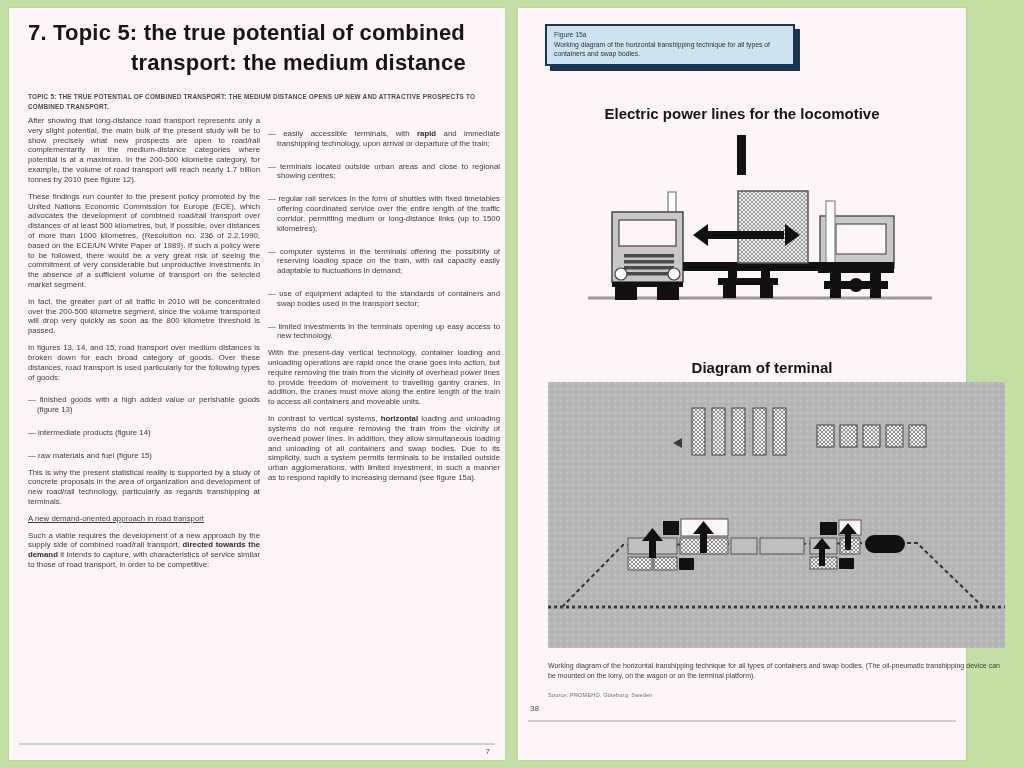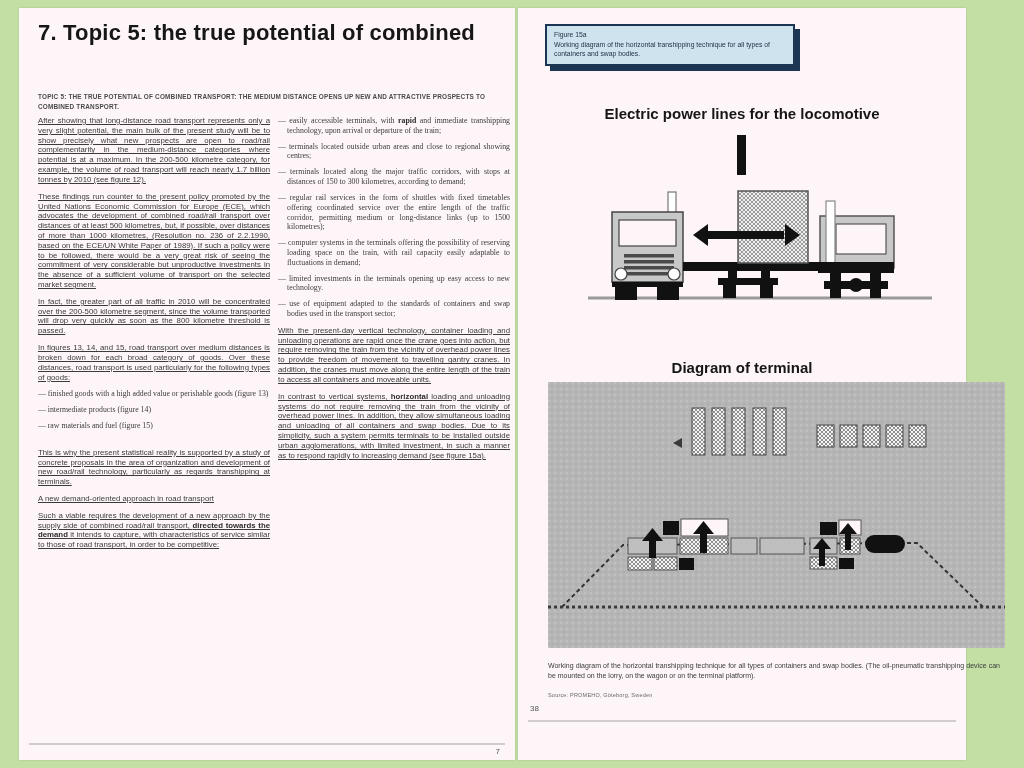--- a/index.html
+++ b/index.html
@@ -3,82 +3,82 @@
 <meta charset="utf-8">
 <style>
   html,body{margin:0;padding:0;}
   body{
     width:1024px;height:768px;position:relative;overflow:hidden;
     background:#c3dfa4;
     font-family:"Liberation Sans", sans-serif;
     -webkit-font-smoothing:antialiased;
   }
   .page{position:absolute;top:8px;height:752px;background:#fdf5f7;box-shadow:0 0 2px rgba(0,0,0,.15);}
-  .page-left{left:19px;width:496px;}
+  .page-left{left:9px;width:496px;}
   .page-right{left:518px;width:448px;}
 
   
   .lp-title{position:absolute;color:#161616;font-weight:bold;font-size:22px;letter-spacing:.2px;white-space:nowrap;}
   .lp-title1{left:19px;top:12px;}
   .lp-title2{left:122px;top:42px;}
   .lp-subtitle{position:absolute;left:19px;top:84px;width:466px;font-size:6.4px;font-weight:bold;color:#4a4a4a;line-height:1.5;letter-spacing:.2px;}
   .col{position:absolute;top:108px;width:232px;font-size:7.8px;line-height:1.26;color:#3b3b3b;text-align:justify;}
   .col1{left:19px;}
   .col2{left:259px;}
-  .col p{margin:0 0 7px 0;text-decoration:underline;}
-  .hang{padding-left:9px;text-indent:-9px;margin:0 0 6px 0;font-family:Liberation Serif, serif;}
+  .col p{margin:0 0 7px 0;}
+  .hang{padding-left:9px;text-indent:-9px;margin:13px 0 6px 0;}
   .sec-head{text-decoration:underline;margin:2px 0 8px 0;}
   b{font-weight:bold;color:#2c2c2c;}
   .footer-rule{position:absolute;left:10px;right:10px;height:2px;background:#d2cccd;}
   .lp-rule{top:735px;}
   .lp-num{position:absolute;right:15px;top:739px;font-size:8px;color:#555;}
 
   
   .fig-box{
     position:absolute;left:27px;top:16px;width:232px;
     background:#cfe3ee;border:2px solid #1c3553;box-shadow:5px 5px 0 0 #1c3553;
     padding:4px 7px 5px 7px;font-size:6.8px;line-height:1.4;color:#1d2f45;
   }
   .d-title{position:absolute;left:0;width:100%;text-align:center;font-weight:bold;color:#161616;font-size:15px;}
   .d1-title{top:97px;}
-  .d2-title{top:351px;}
+  .d2-title{top:351px;margin-left:20px;}
   .svg-abs{position:absolute;}
   .rp-caption{position:absolute;left:30px;top:653px;width:452px;font-size:7px;line-height:1.4;color:#3b3b3b;text-align:justify;}
   .rp-source{position:absolute;left:30px;top:684px;font-size:5.5px;color:#6a6a6a;letter-spacing:.2px;}
   .rp-rule{top:712px;}
   .rp-num{position:absolute;left:12px;top:696px;font-size:8px;color:#555;}
 </style>
 </head>
 <body>
 
 <div class="page page-left">
   <div class="lp-title lp-title1">7. Topic 5: the true potential of combined</div>
+  <div class="lp-title lp-title2">transport: the medium distance</div>
   <div class="lp-subtitle">TOPIC 5: THE TRUE POTENTIAL OF COMBINED TRANSPORT: THE MEDIUM DISTANCE OPENS UP NEW AND ATTRACTIVE PROSPECTS TO COMBINED TRANSPORT.</div>
 
   <div class="col col1">
     <p>After showing that long-distance road transport represents only a very slight potential, the main bulk of the present study will be to show precisely what new prospects are open to road/rail complementarity in the medium-distance categories where potential is at a maximum. In the 200-500 kilometre category, for example, the volume of road transport will reach nearly 1.7 billion tonnes by 2010 (see figure 12).</p>
     <p>These findings run counter to the present policy promoted by the United Nations Economic Commission for Europe (ECE), which advocates the development of combined road/rail transport over distances of at least 500 kilometres, but, if possible, over distances of more than 1000 kilometres, (Resolution no. 236 of 2.2.1990, based on the ECE/UN White Paper of 1989). If such a policy were to be followed, there would be a very great risk of seeing the commitment of very considerable but unproductive investments in the absence of a sufficient volume of transport on the selected market segment.</p>
     <p>In fact, the greater part of all traffic in 2010 will be concentrated over the 200-500 kilometre segment, since the volume transported will drop very quickly as soon as the 800 kilometre threshold is passed.</p>
     <p>In figures 13, 14, and 15, road transport over medium distances is broken down for each broad category of goods. Over these distances, road transport is used particularly for the following types of goods:</p>
     <div class="hang">— finished goods with a high added value or perishable goods (figure 13)</div>
     <div class="hang">— intermediate products (figure 14)</div>
     <div class="hang">— raw materials and fuel (figure 15)</div>
-    <p style="margin-top:17px;">This is why the present statistical reality is supported by a study of concrete proposals in the area of organization and development of new road/rail technology, particularly as regards transhipping at terminals.</p>
+    <p style="margin-top:7px;">This is why the present statistical reality is supported by a study of concrete proposals in the area of organization and development of new road/rail technology, particularly as regards transhipping at terminals.</p>
     <p class="sec-head">A new demand-oriented approach in road transport</p>
     <p><span>Such a viable requires the development of a new approach by the supply side of combined road/rail transport, </span><b>directed towards the demand</b><span> it intends to capture, with characteristics of service similar to those of road transport, in order to be competitive:</span></p>
   </div>
 
   <div class="col col2">
     <div class="hang"><span>— easily accessible terminals, with </span><b>rapid</b><span> and immediate transhipping technology, upon arrival or departure of the train;</span></div>
     <div class="hang">— terminals located outside urban areas and close to regional showing centres;</div>
-    <div class="hang">— terminals located along the major traffic corridors, with stops at distances of 150 to 300 kilometres, according to demand;</div>
     <div class="hang">— regular rail services in the form of shuttles with fixed timetables offering coordinated service over the entire length of the traffic corridor, permitting medium or long-distance links (up to 1500 kilometres);</div>
     <div class="hang">— computer systems in the terminals offering the possibility of reserving loading space on the train, with rail capacity easily adaptable to fluctuations in demand;</div>
+    <div class="hang">— use of equipment adapted to the standards of containers and swap bodies used in the transport sector;</div>
     <div class="hang">— limited investments in the terminals opening up easy access to new technology.</div>
-    <div class="hang">— use of equipment adapted to the standards of containers and swap bodies used in the transport sector;</div>
     <p style="margin-top:7px;">With the present-day vertical technology, container loading and unloading operations are rapid once the crane goes into action, but require removing the train from the vicinity of overhead power lines to provide freedom of movement to travelling gantry cranes. In addition, the cranes must move along the entire length of the train to access all containers and moveable units.</p>
     <p><span>In contrast to vertical systems, </span><b>horizontal</b><span> loading and unloading systems do not require removing the train from the vicinity of overhead power lines. In addition, they allow simultaneous loading and unloading of all containers and swap bodies. Due to its simplicity, such a system permits terminals to be installed outside urban agglomerations, with limited investment, in such a manner as to respond rapidly to increasing demand (see figure 15a).</span></p>
   </div>
 
   <div class="footer-rule lp-rule"></div>
   <div class="lp-num">7</div>
 </div>
 
 <div class="page page-right">
 

